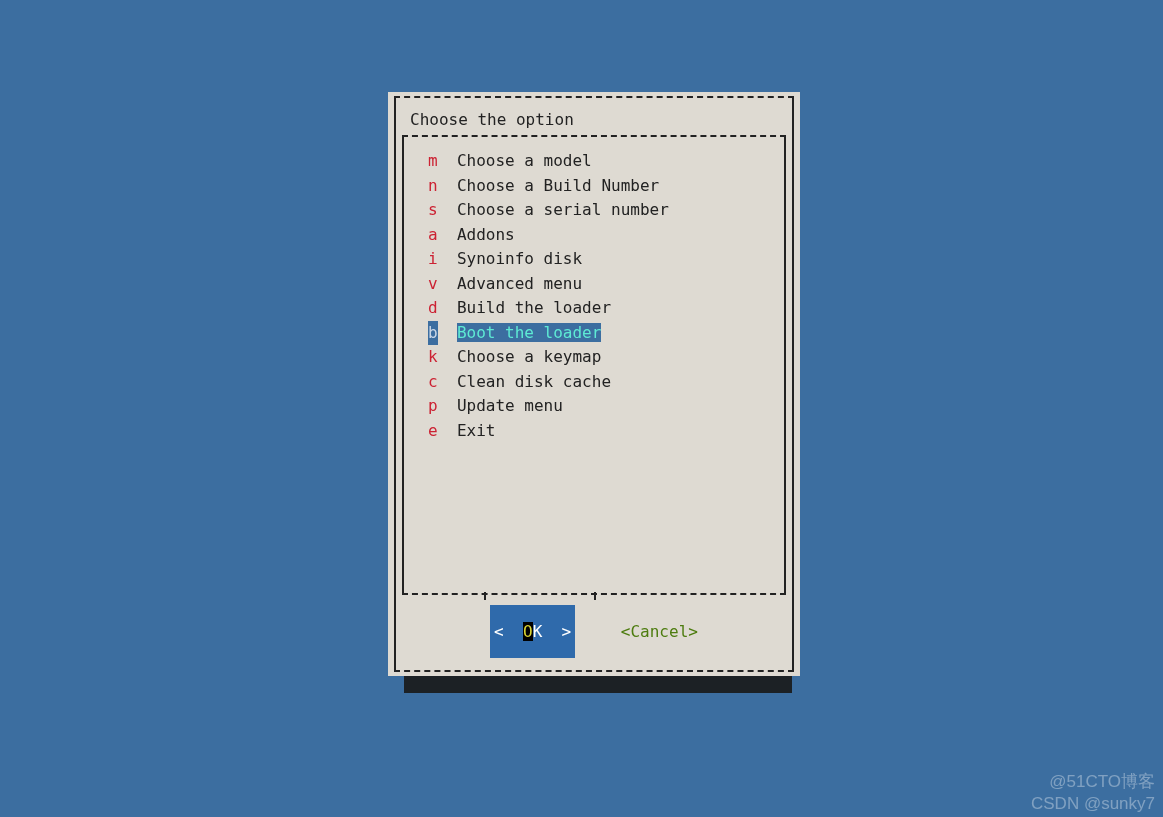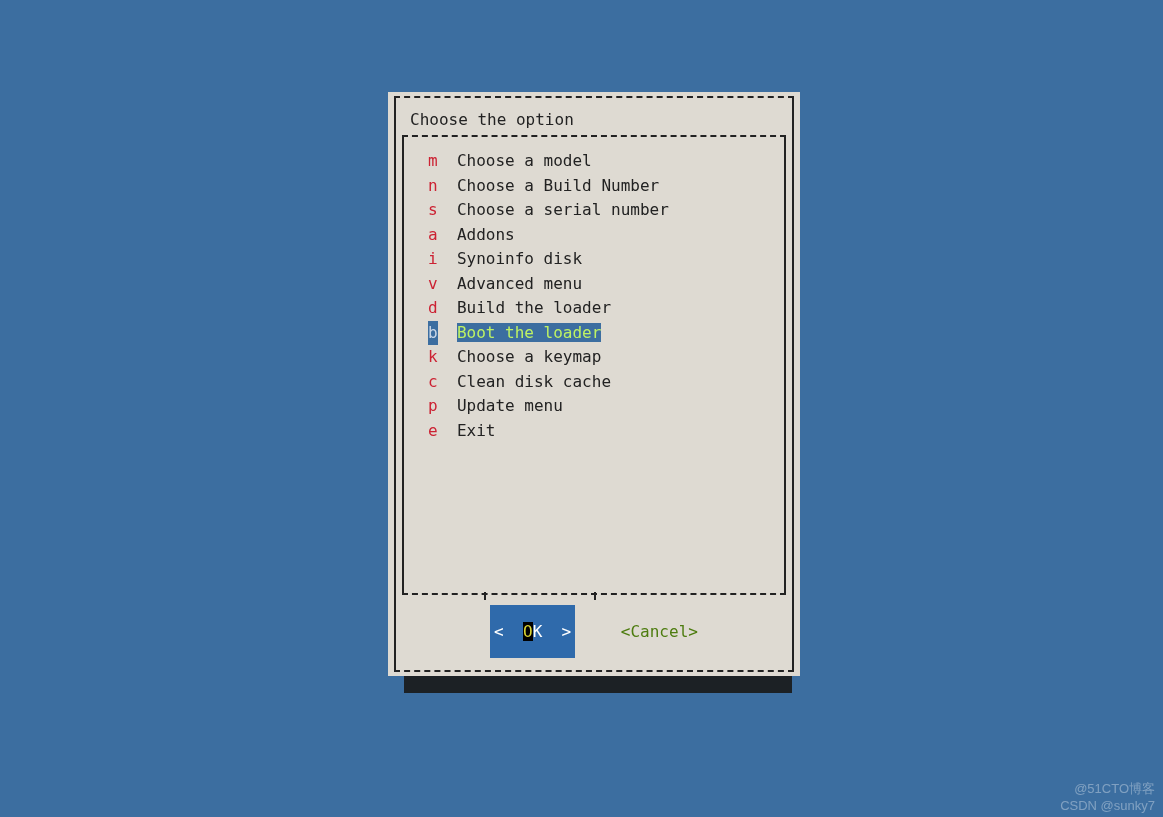--- a/index.html
+++ b/index.html
@@ -11,21 +11,21 @@
     font-family: "DejaVu Sans Mono", "Liberation Mono", monospace;
     font-size: 16px;
     overflow: hidden;
   }
   .watermark {
     position: absolute;
     right: 8px;
     bottom: 2px;
     color: rgba(255,255,255,0.35);
     font-family: sans-serif;
-    font-size: 13px;
+    font-size: 17px;
     text-align: right;
     line-height: 1.3;
   }
   .dialog-wrap {
     position: absolute;
     left: 388px;
     top: 92px;
   }
   .shadow {
     position: absolute;
@@ -88,21 +88,21 @@
   .key.sel {
     background: #3c6ea0;
     color: #c8d6e6;
   }
   .label {
     color: #222;
     padding-left: 1ch;
   }
   .label.sel {
     background: #3c6ea0;
-    color: #bef264;
+    color: #5eead4;
     padding-left:0;
     margin-left:1ch;
   }
   .buttons {
     text-align: center;
     padding: 10px 0 12px 0;
   }
   .btn {
     display:inline-block;
     margin: 0 18px;

